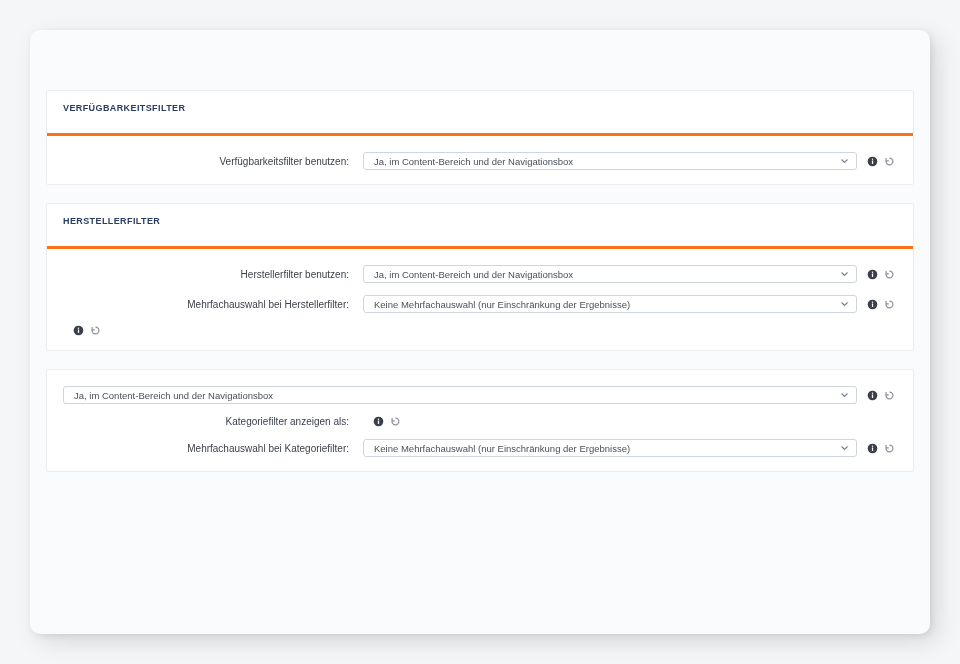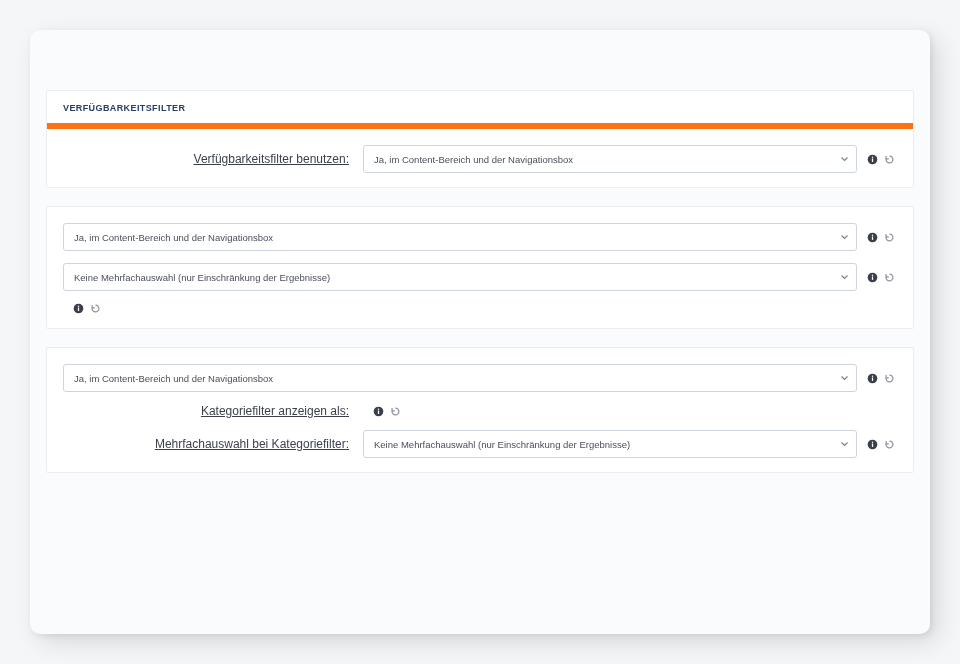--- a/index.html
+++ b/index.html
@@ -19,63 +19,62 @@
     overflow: hidden;
   }
   .spacer-top { height: 42px; }
   .panel {
     background: #fff;
     border: 1px solid #ececf1;
     border-radius: 2px;
     margin-bottom: 18px;
   }
   .panel-header {
-    padding: 12px 16px 10px 16px;
-    border-bottom: 6px solid #f97316;
+    padding: 12px 16px 20px 16px;
+    border-bottom: 3px solid #f97316;
   }
   .panel-title {
     font-size: 9px;
     font-weight: 700;
     letter-spacing: 0.4px;
     color: #2a3d66;
     text-transform: uppercase;
   }
   .panel-body { padding: 16px 16px 14px 16px; }
   .form-row {
     display: flex;
     align-items: center;
     margin-bottom: 12px;
   }
   .form-row:last-child { margin-bottom: 0; }
   .form-label {
     width: 300px;
     text-align: right;
     padding-right: 14px;
-    font-size: 12px;
+    font-size: 10px;
     color: #3a3f4a;
-    text-decoration: underline;
   }
   .form-select {
     flex: 1;
     position: relative;
   }
   .select-box {
     width: 100%;
     border: 1px solid #cfd5df;
     border-radius: 3px;
     background: #fff;
     padding: 5px 28px 5px 10px;
     font-size: 9.5px;
     color: #4a4f5a;
     text-align: left;
     cursor: pointer;
     display: flex;
     align-items: center;
     justify-content: space-between;
-    height: 28px;
+    height: 18px;
   }
   .select-box .chev {
     position: absolute;
     right: 8px;
     top: 50%;
     transform: translateY(-50%);
     color: #7a8190;
   }
   .form-actions {
     display: flex;
@@ -129,23 +128,27 @@
                 <path d="M8 3a5 5 0 1 1-4.9 4" fill="none" stroke="#8a8f9a" stroke-width="1.7"></path>
                 <path d="M3 3v4h4" fill="none" stroke="#8a8f9a" stroke-width="1.7"></path>
               </svg>
           </span>
         </div>
       </div>
     </div>
   </div>
 
   <div class="panel">
+    <div class="panel-header">
+      <div class="panel-title">HERSTELLERFILTER</div>
+    </div>
     <div class="panel-body">
 
       <div class="form-row">
+        <div class="form-label">Herstellerfilter benutzen:</div>
         <div class="form-select">
           <button class="select-box">
             <span>Ja, im Content-Bereich und der Navigationsbox</span>
             <span class="chev">
               <svg width="9" height="9" viewBox="0 0 12 12">
                   <path d="M2 4l4 4 4-4" fill="none" stroke="currentColor" stroke-width="1.6"></path>
                 </svg>
             </span>
           </button>
         </div>
@@ -160,20 +163,21 @@
           <span class="icon-btn">
             <svg width="11" height="11" viewBox="0 0 16 16">
                 <path d="M8 3a5 5 0 1 1-4.9 4" fill="none" stroke="#8a8f9a" stroke-width="1.7"></path>
                 <path d="M3 3v4h4" fill="none" stroke="#8a8f9a" stroke-width="1.7"></path>
               </svg>
           </span>
         </div>
       </div>
 
       <div class="form-row">
+        <div class="form-label">Mehrfachauswahl bei Herstellerfilter:</div>
         <div class="form-select">
           <button class="select-box">
             <span>Keine Mehrfachauswahl (nur Einschränkung der Ergebnisse)</span>
             <span class="chev">
               <svg width="9" height="9" viewBox="0 0 12 12">
                   <path d="M2 4l4 4 4-4" fill="none" stroke="currentColor" stroke-width="1.6"></path>
                 </svg>
             </span>
           </button>
         </div>

